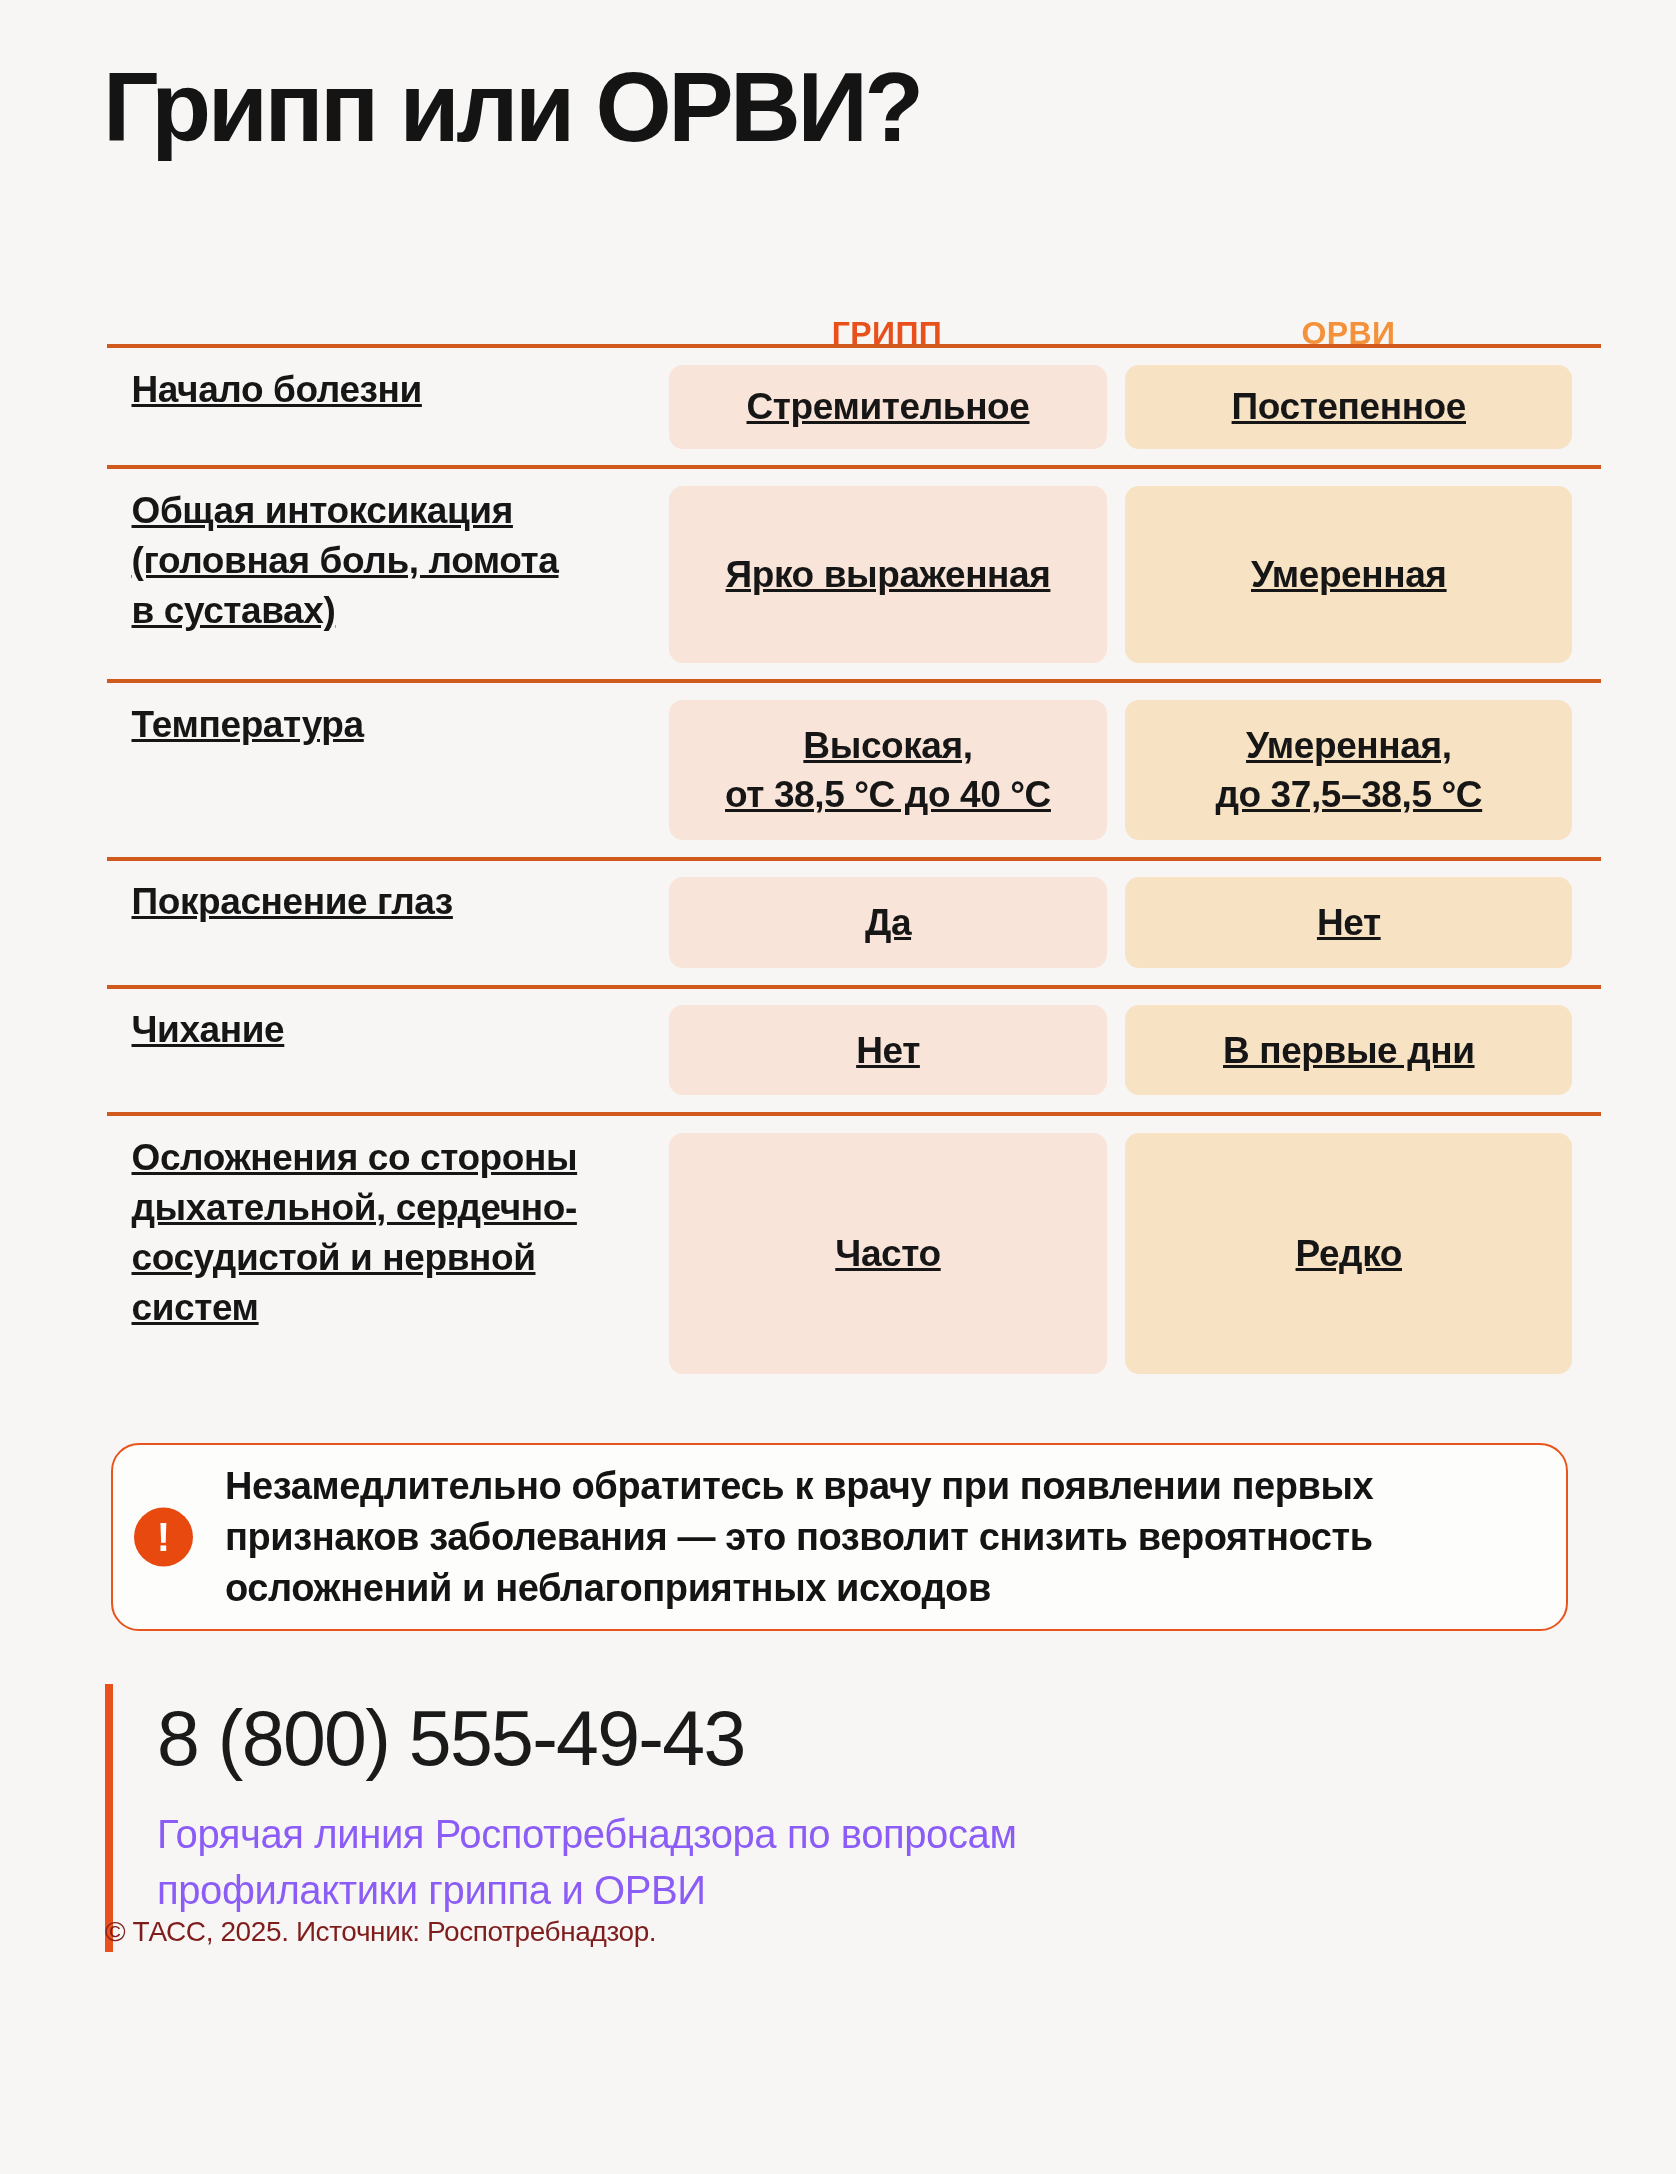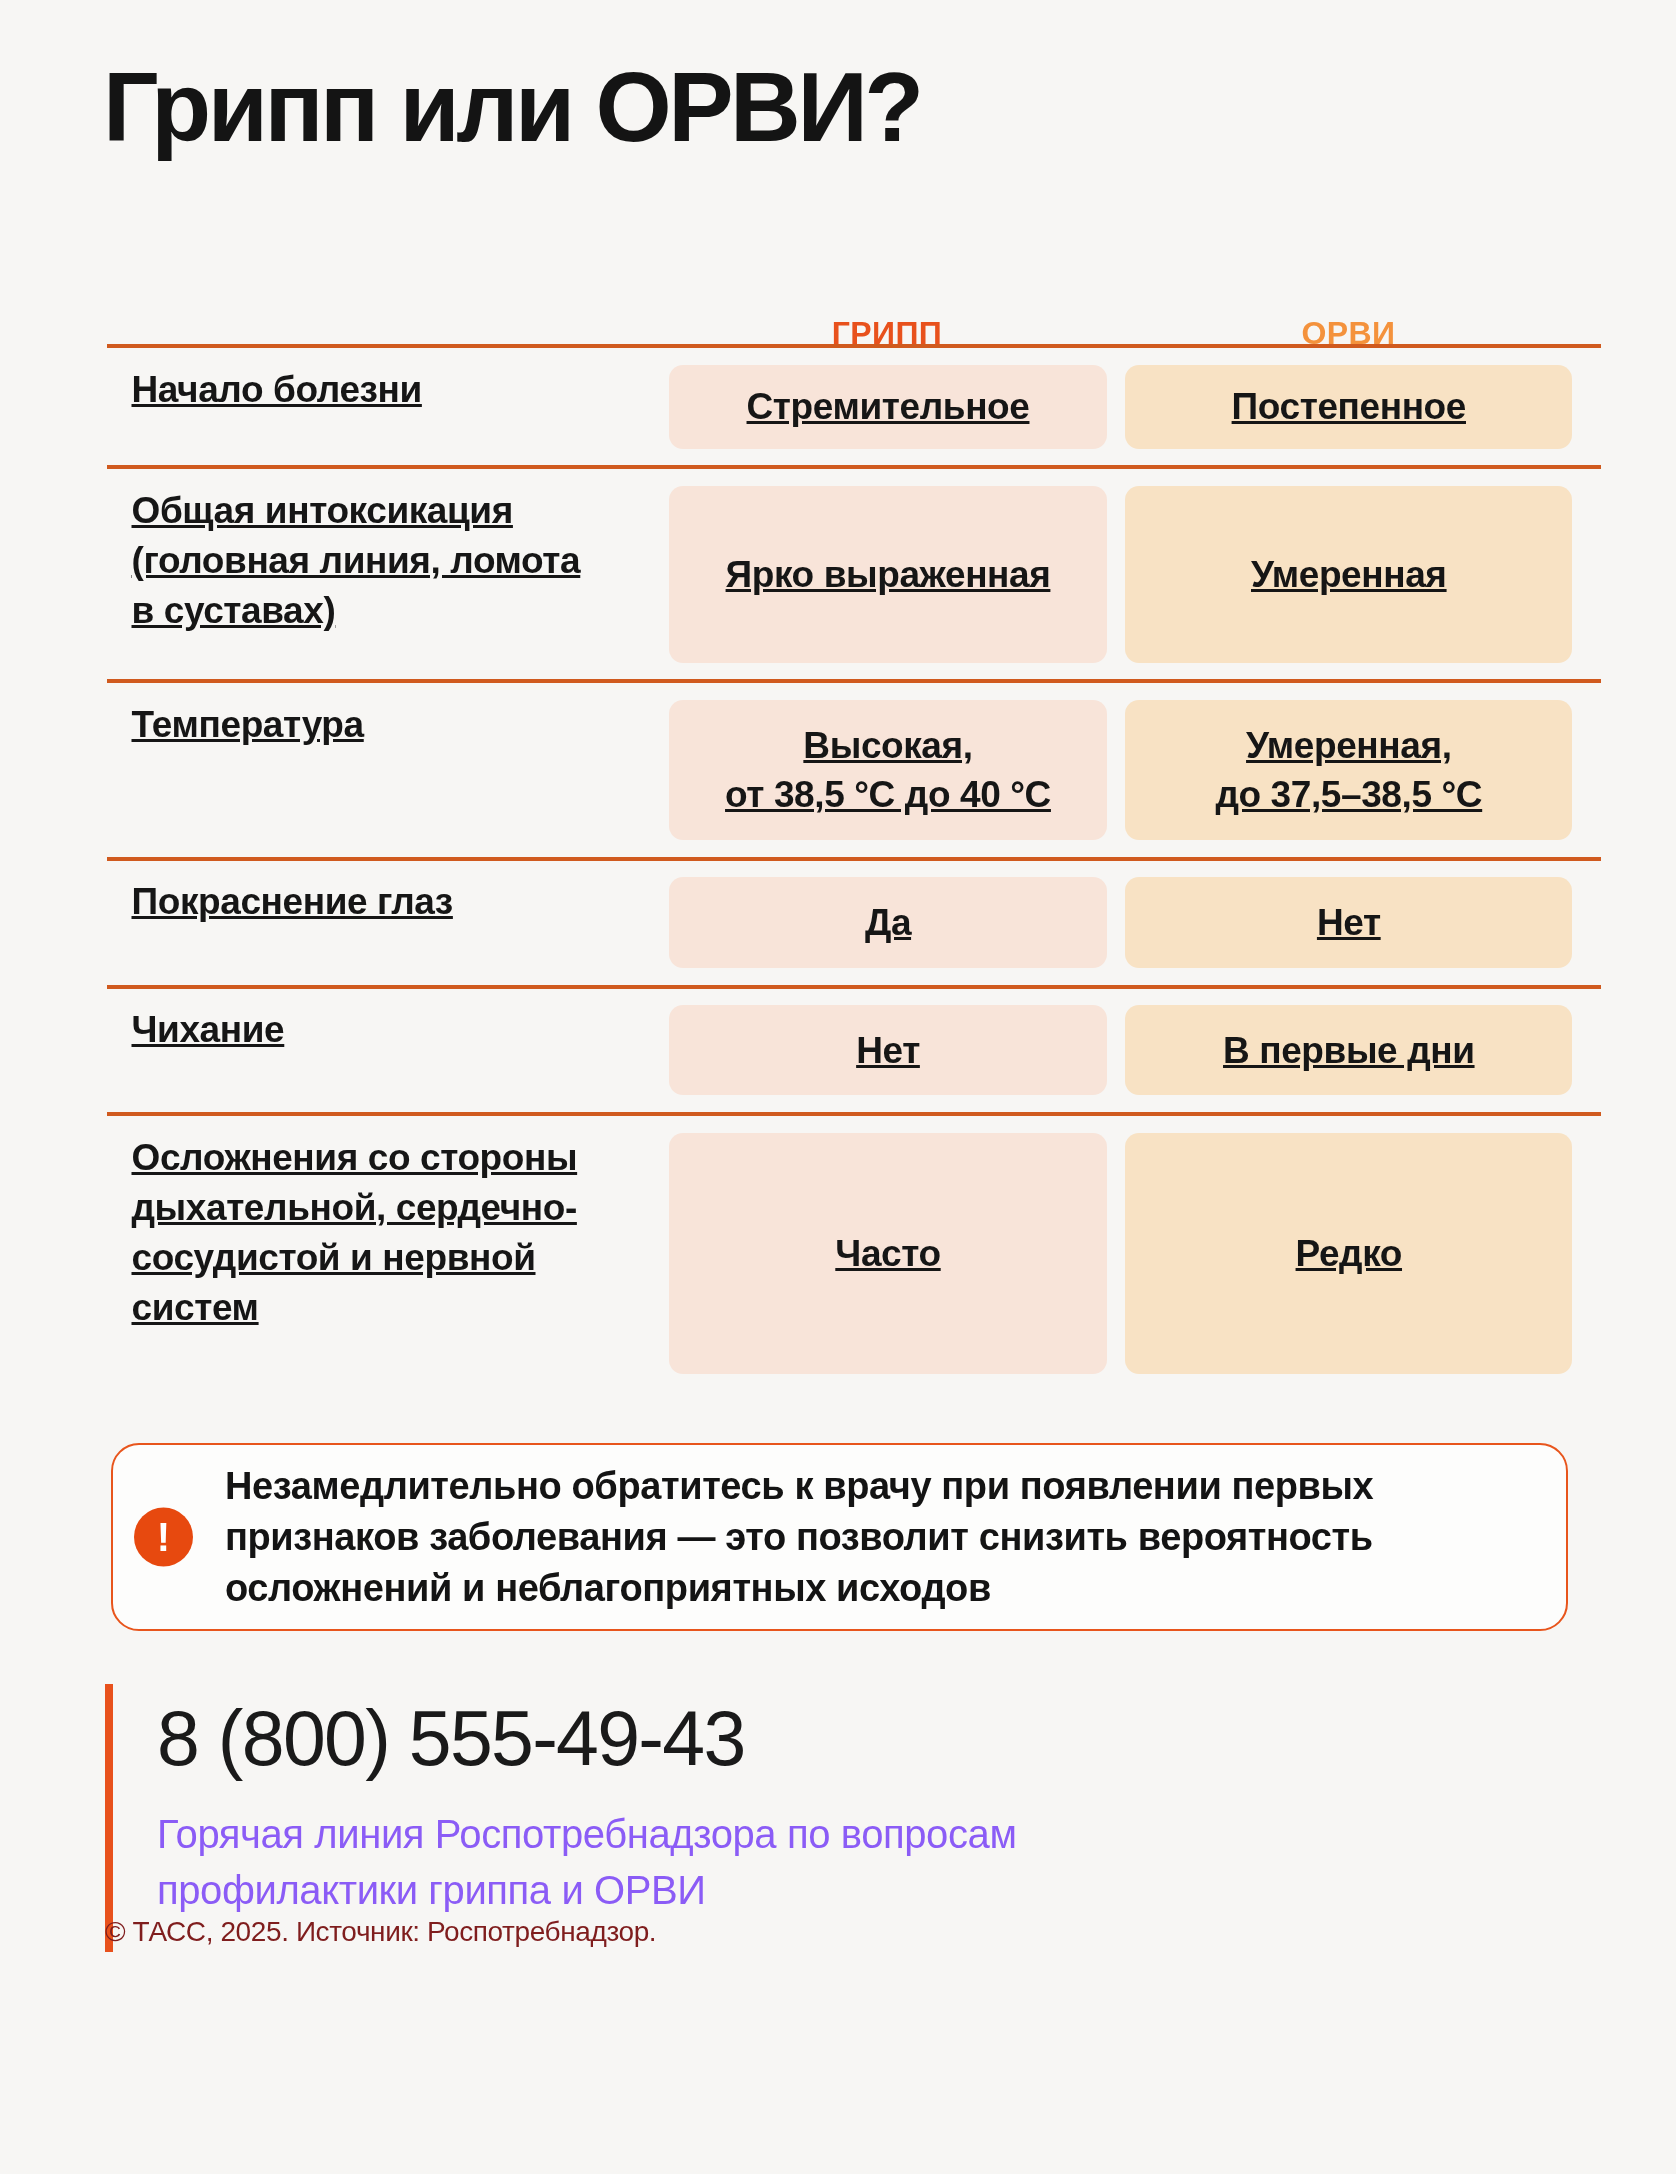--- a/index.html
+++ b/index.html
@@ -79,21 +79,21 @@
   <div class="table">
 
     <div class="row r1">
       <div class="label">Начало болезни</div>
       <div class="cell flu">Стремительное</div>
       <div class="cell orvi">Постепенное</div>
     </div>
 
     <div class="row r2">
       <div class="label">Общая интоксикация
-(головная линия, ломота
+(головная боль, ломота
 в суставах)</div>
       <div class="cell flu">Ярко выраженная</div>
       <div class="cell orvi">Умеренная</div>
     </div>
 
     <div class="row r3">
       <div class="label">Температура</div>
       <div class="cell flu">Высокая,
 от 38,5 °C до 40 °C</div>
       <div class="cell orvi">Умеренная,

